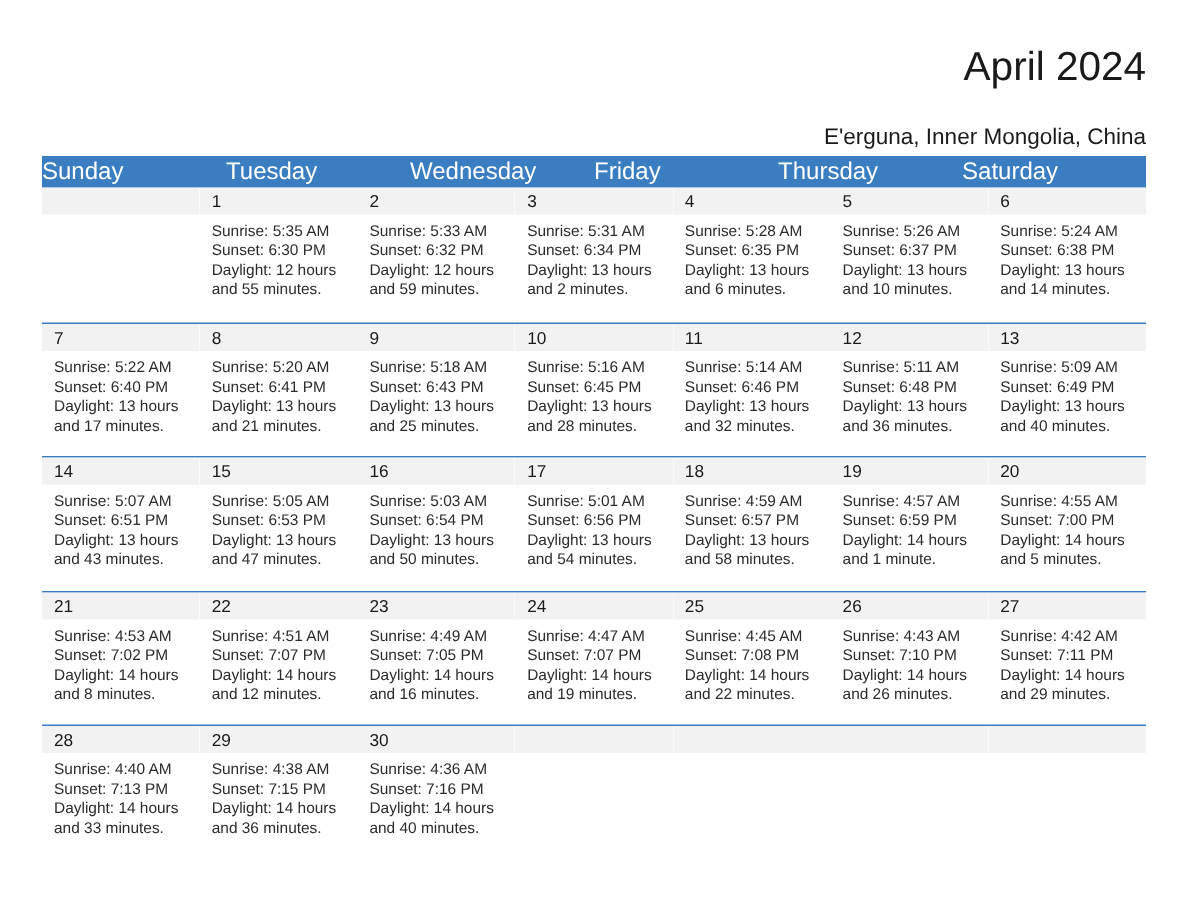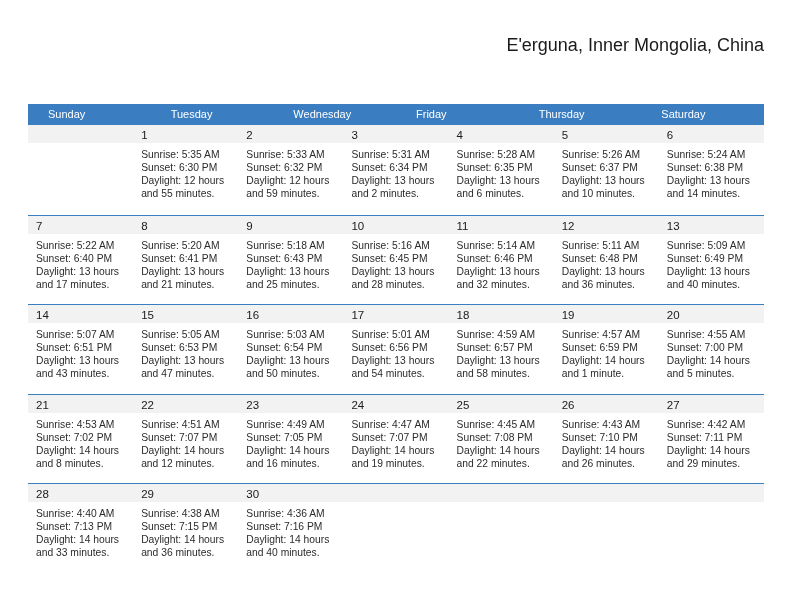--- a/index.html
+++ b/index.html
@@ -69,22 +69,22 @@
     top: 0;
     text-align: right;
   }
   .cal-title {
     font-size: 27px;
     color: #1a1a1a;
     line-height: 32px;
     white-space: nowrap;
   }
   .cal-subtitle {
-    margin-top: 8px;
-    font-size: 18px;
+    margin-top: 23px;
+    font-size: 15px;
     color: #1a1a1a;
     line-height: 18px;
     white-space: nowrap;
     text-align: right;
   }
 
   
   .calendar {
     position: absolute;
     left: 28px;
@@ -92,23 +92,23 @@
     width: 736px;
   }
   .dow-row {
     display: flex;
     background: #3a7dc0;
     height: 21px;
   }
   .dow-cell {
     flex: 1 1 0;
     color: #ffffff;
-    font-size: 11px;
+    font-size: 16px;
     line-height: 21px;
-    padding-left: 20px;
+    padding-left: 0;
     box-sizing: border-box;
     white-space: nowrap;
   }
 
   .week-row {
     display: flex;
     border-top: 1px solid #3a7dc0;
     height: 89.5px;
     box-sizing: border-box;
   }
@@ -147,20 +147,21 @@
 </style>
 </head>
 <body>
 
 <div class="page">
 
   <div class="header">
 
 
     <div class="title-block">
+      <div class="cal-title">April 2024</div>
       <div class="cal-subtitle">E'erguna, Inner Mongolia, China</div>
     </div>
 
   </div>
 
   <div class="calendar">
     <div class="dow-row">
         <div class="dow-cell">Sunday</div>
         <div class="dow-cell">Tuesday</div>
         <div class="dow-cell">Wednesday</div>

